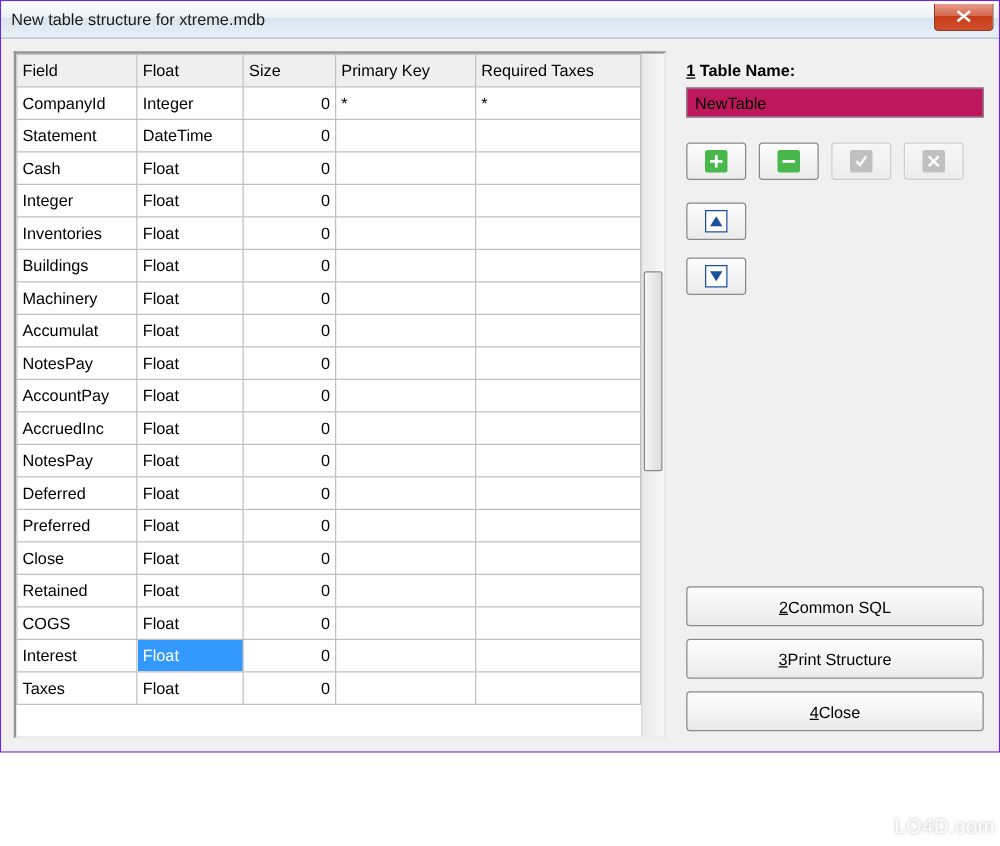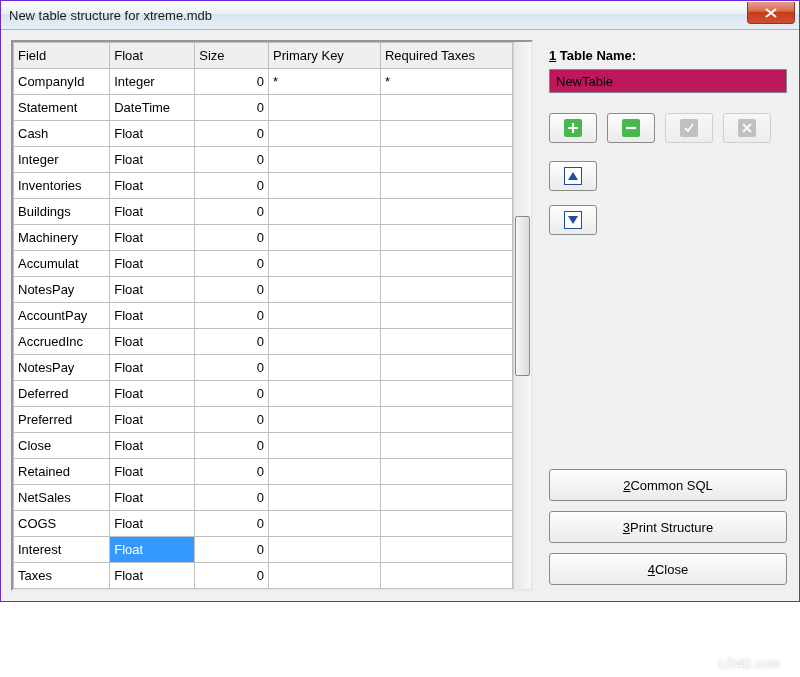--- a/index.html
+++ b/index.html
@@ -202,24 +202,24 @@
     background: linear-gradient(to bottom, #fdfdfd 0%, #ebebeb 100%);
     display: flex;
     align-items: center;
     justify-content: center;
     font-size: 13px;
     cursor: pointer;
   }
   .abtn .ul { text-decoration: underline; }
   .watermark {
     position: absolute;
-    right: 20px;
+    right: 4px;
     bottom: 6px;
     color: rgba(255,255,255,0.9);
-    font-size: 12px;
+    font-size: 16px;
     letter-spacing: 0.5px;
     text-shadow: 0 0 3px rgba(0,0,0,0.3);
     pointer-events: none;
   }
 </style>
 </head>
 <body>
 
 <div class="window">
   <div class="titlebar">
@@ -359,27 +359,20 @@
                 <td></td>
               </tr>
               <tr>
                 <td>Retained</td>
                 <td>Float</td>
                 <td class="num">0</td>
                 <td></td>
                 <td></td>
               </tr>
               <tr>
-                <td>NetSales</td>
-                <td>Float</td>
-                <td class="num">0</td>
-                <td></td>
-                <td></td>
-              </tr>
-              <tr>
                 <td>COGS</td>
                 <td>Float</td>
                 <td class="num">0</td>
                 <td></td>
                 <td></td>
               </tr>
               <tr>
                 <td>Interest</td>
                 <td class="sel">Float</td>
                 <td class="num">0</td>

